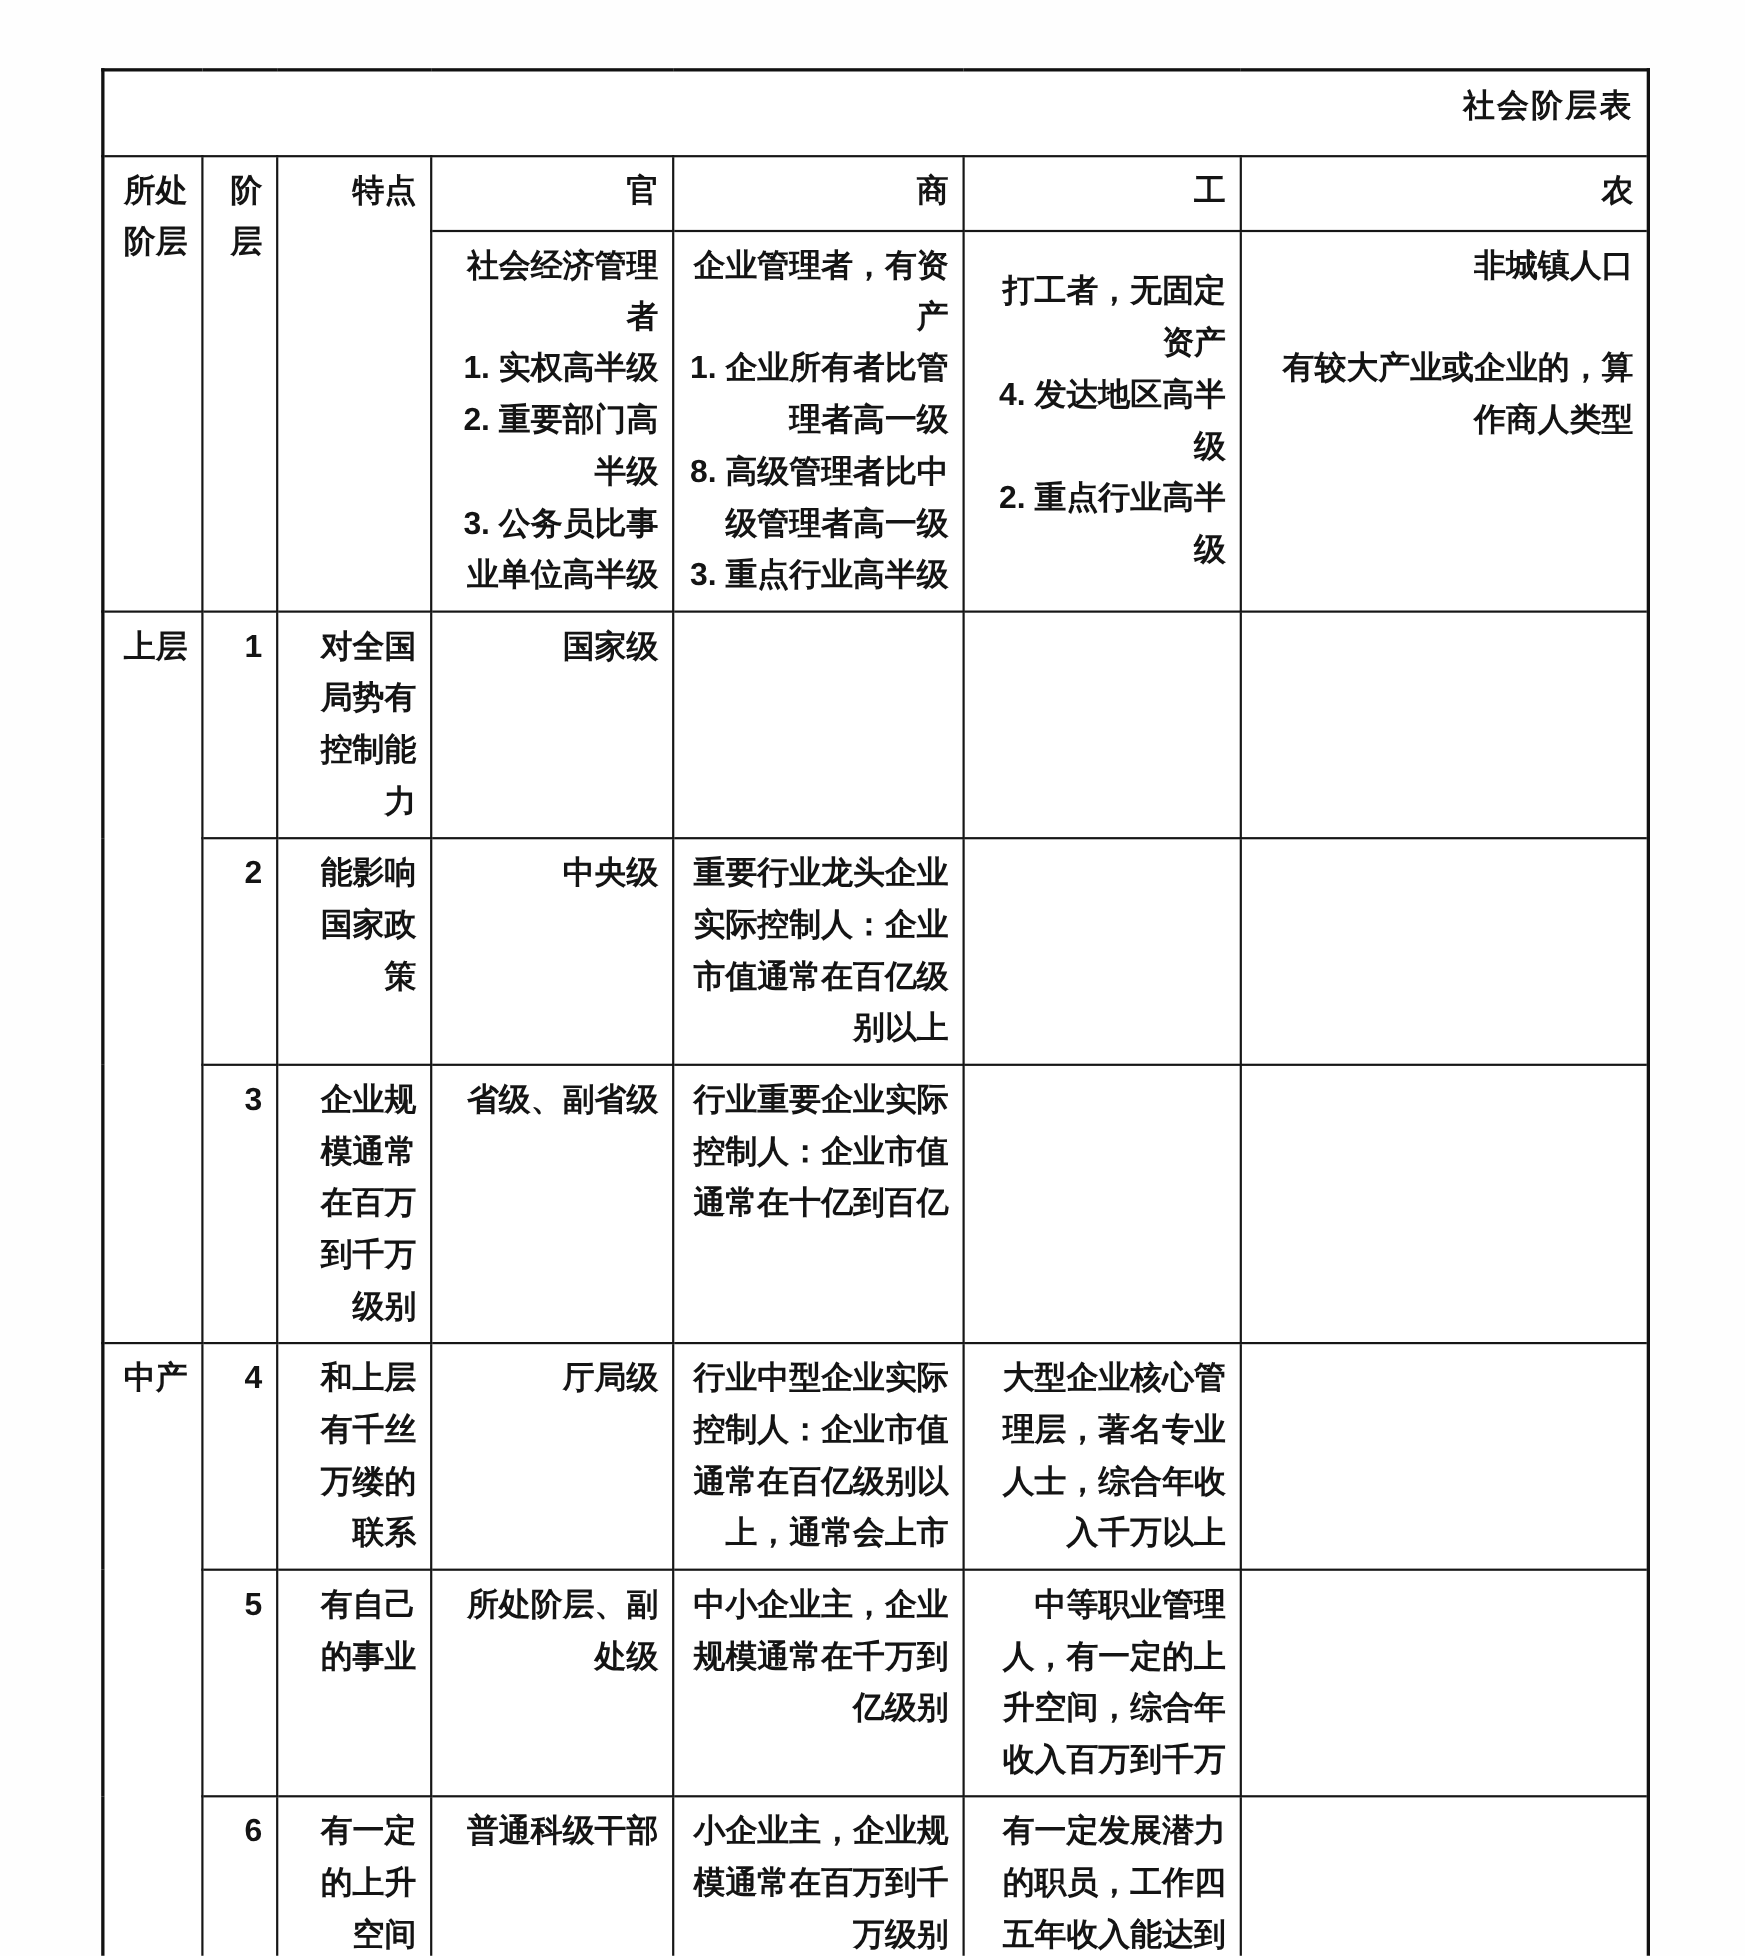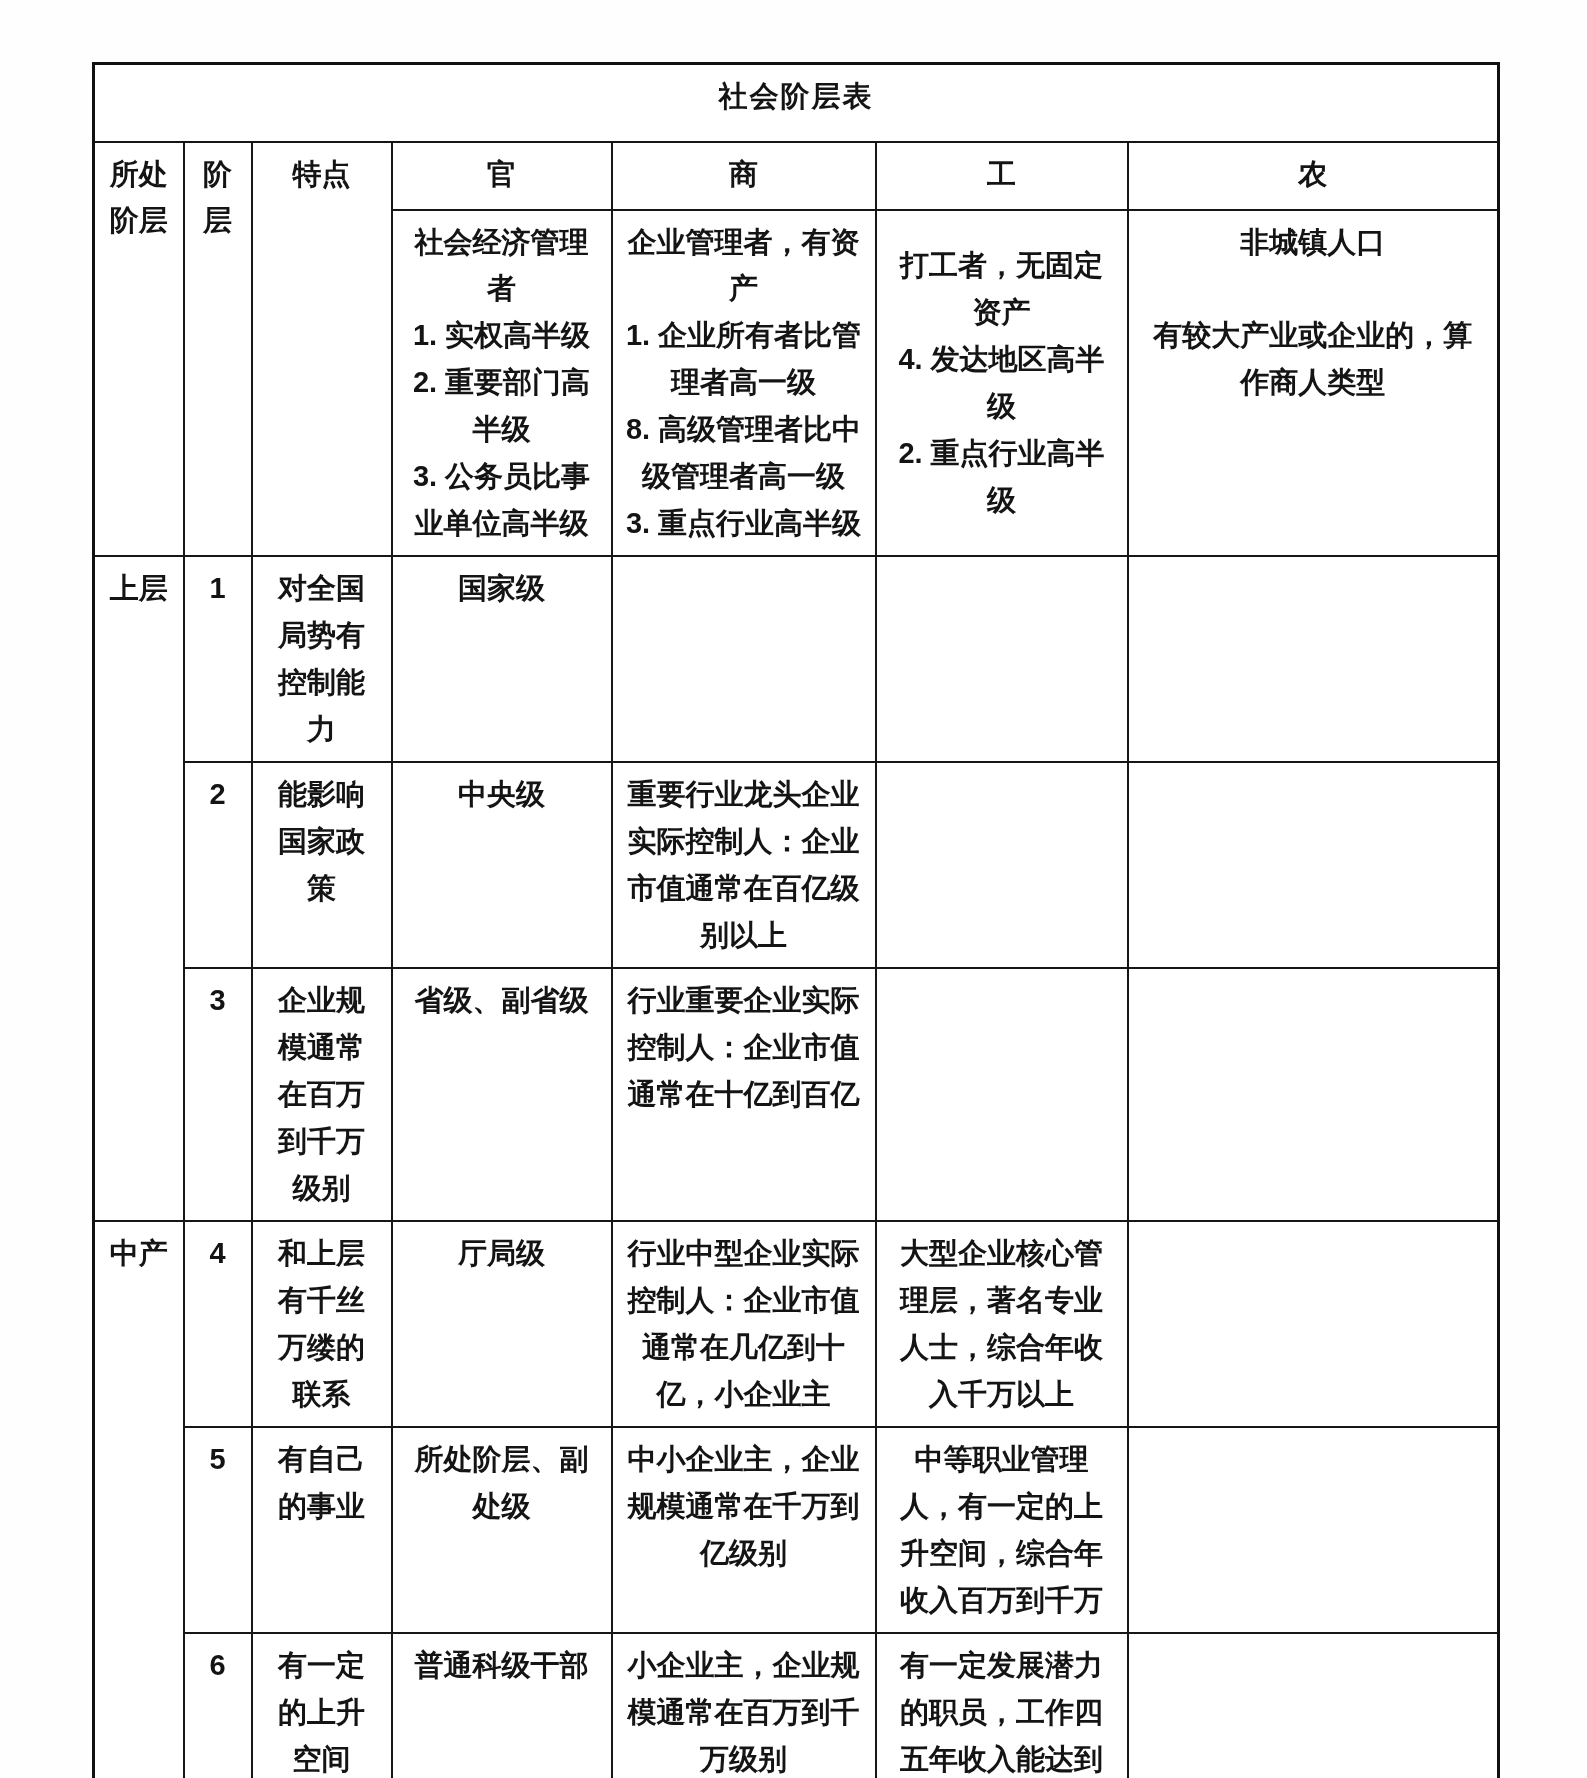--- a/index.html
+++ b/index.html
@@ -25,21 +25,21 @@
     border: 3px solid #111111;
   }
   table.class-table td, table.class-table th {
     border: 2px solid #161616;
     padding: 8px 12px;
     color: #141414;
     font-size: 29px;
     font-weight: 700;
     line-height: 1.62;
     vertical-align: top;
-    text-align: center;
+    text-align: right;
     white-space: pre-line;
     overflow: hidden;
   }
   td.title-cell {
     text-align: center;
     vertical-align: middle;
     font-size: 46px;
     font-weight: 800;
     color: #e2251d;
     letter-spacing: 2px;
@@ -145,21 +145,21 @@
       <td>行业重要企业实际控制人：企业市值通常在十亿到百亿</td>
       <td></td>
       <td></td>
     </tr>
 
     <tr style="height:152px">
       <td class="group-cell" rowspan="3">中产</td>
       <td class="level-cell">4</td>
       <td>和上层有千丝万缕的联系</td>
       <td>厅局级</td>
-      <td>行业中型企业实际控制人：企业市值通常在几亿到十亿，小企业主</td>
+      <td>行业中型企业实际控制人：企业市值通常在百亿级别以上，通常会上市</td>
       <td>大型企业核心管理层，著名专业人士，综合年收入千万以上</td>
       <td></td>
     </tr>
 
     <tr style="height:150px">
       <td class="level-cell">5</td>
       <td>有自己的事业</td>
       <td>所处阶层、副处级</td>
       <td>中小企业主，企业规模通常在千万到亿级别</td>
       <td>中等职业管理人，有一定的上升空间，综合年收入百万到千万</td>

